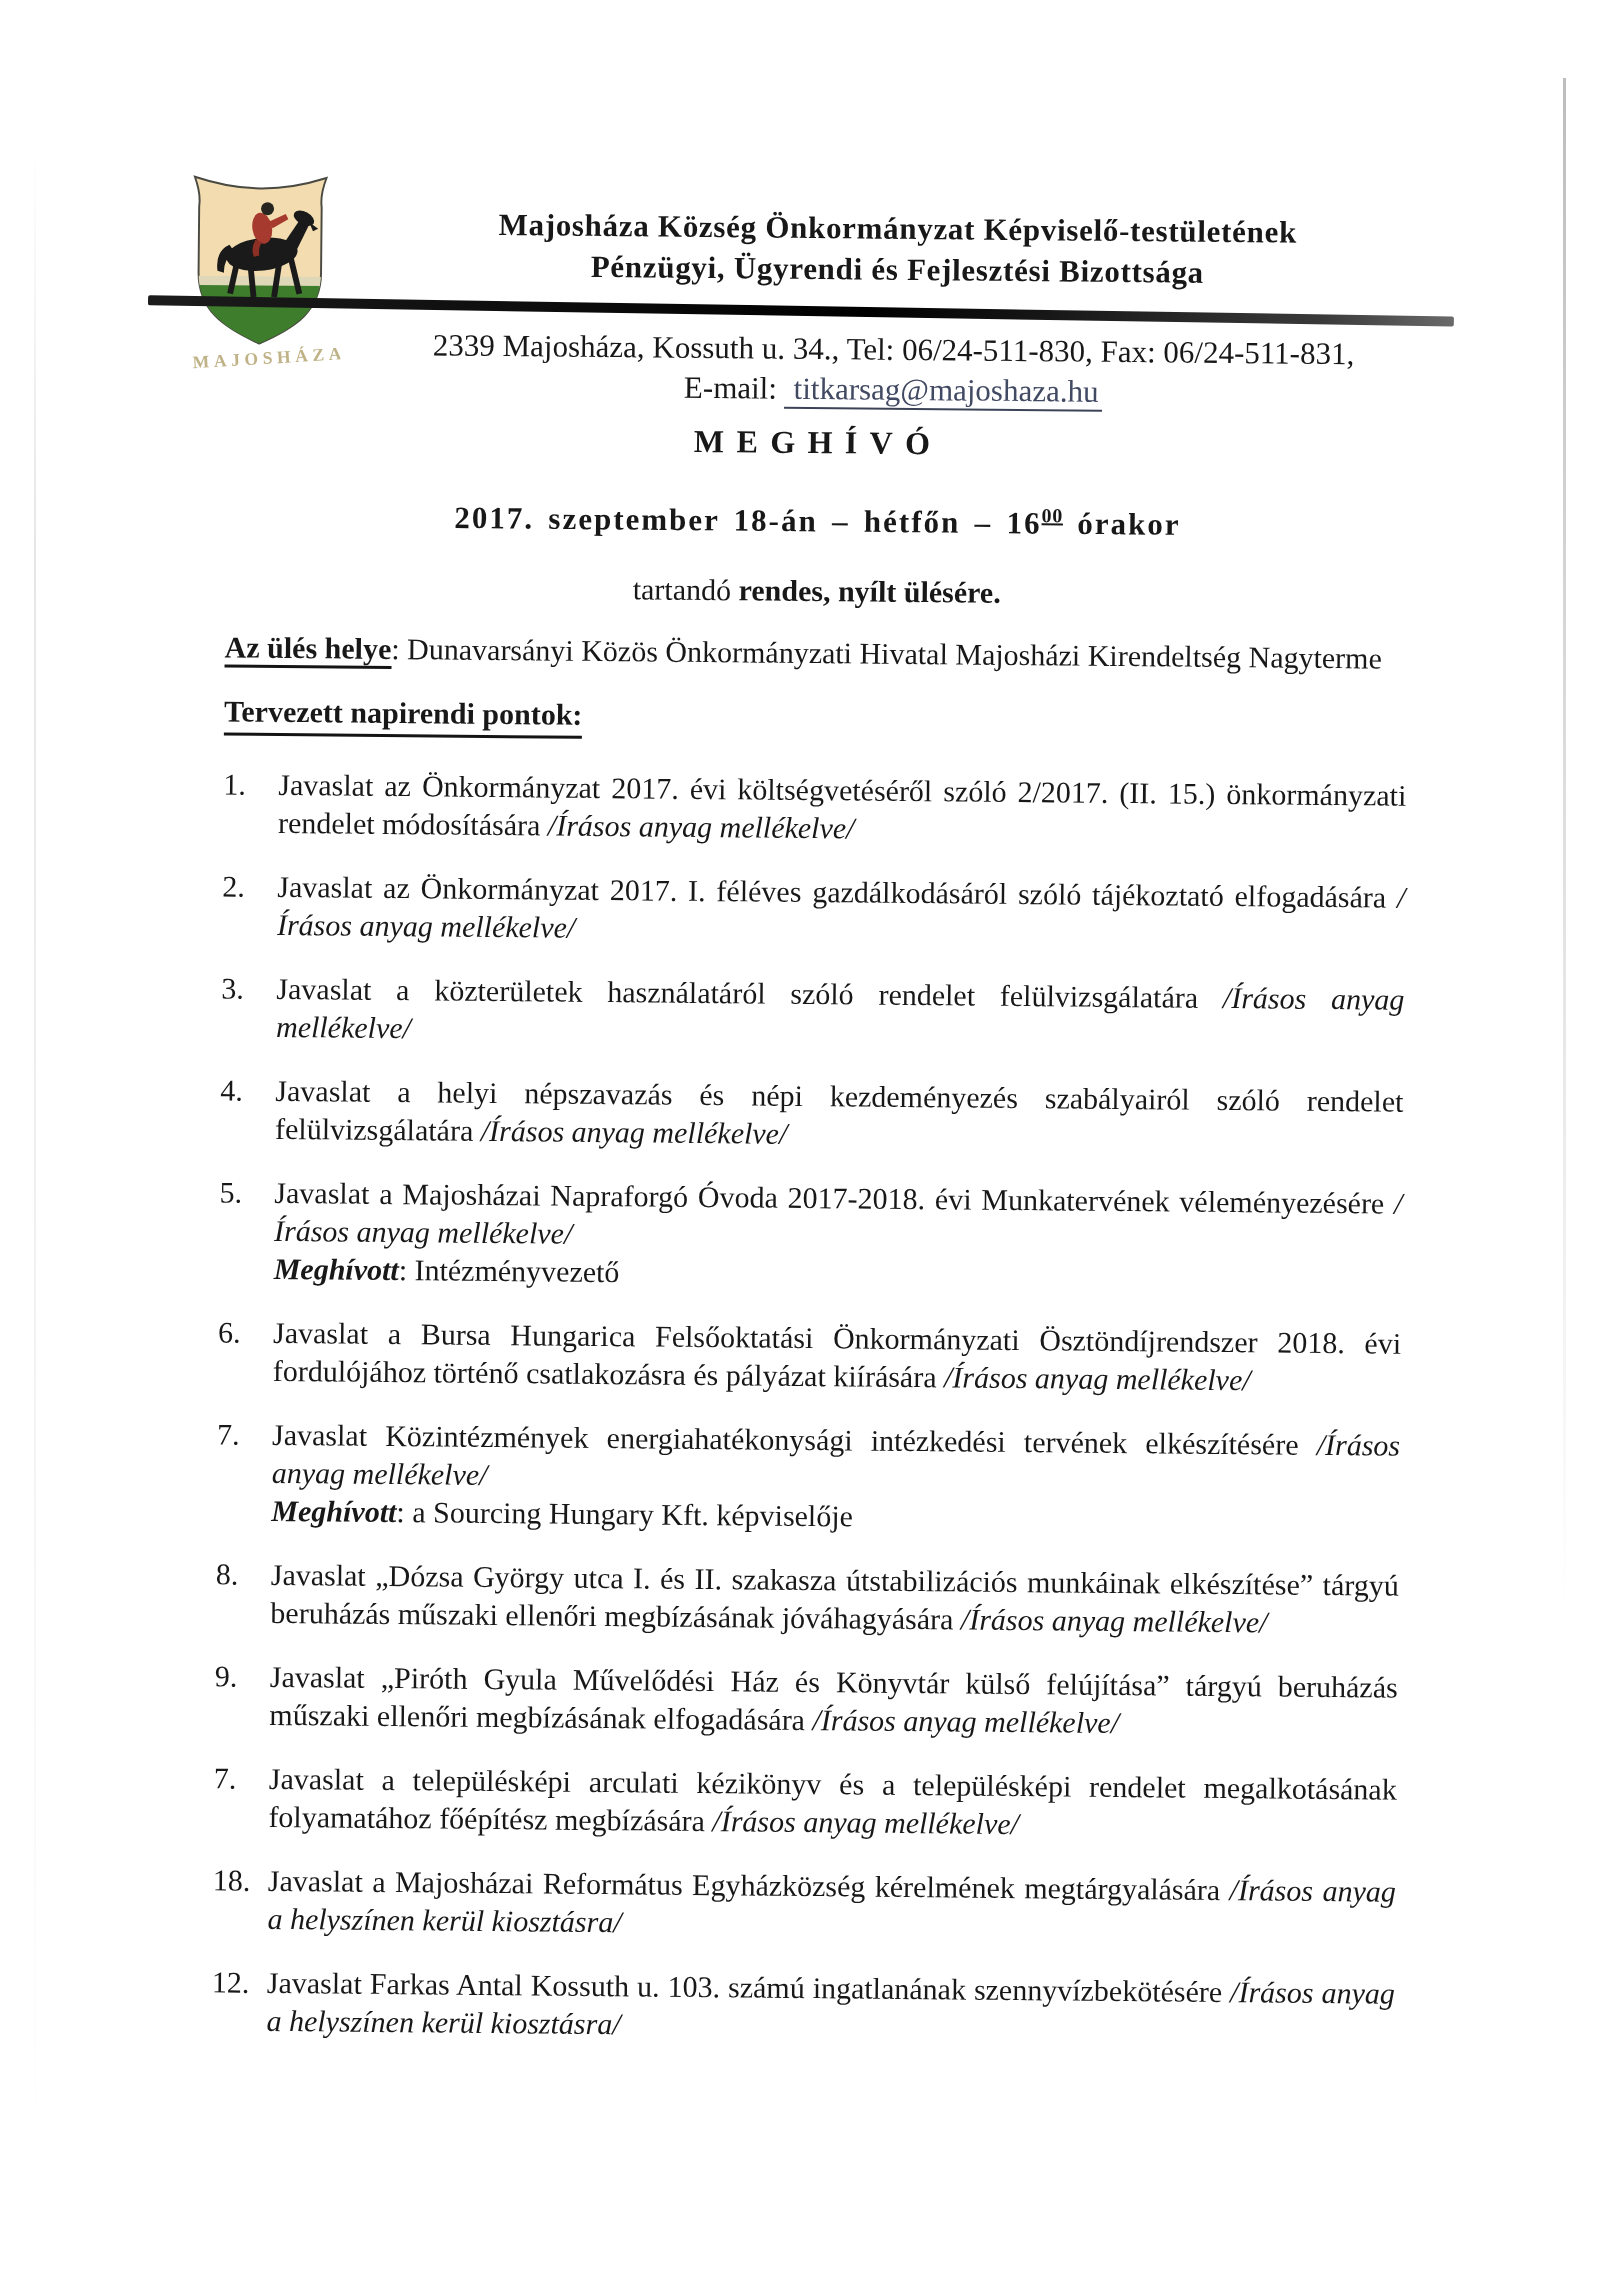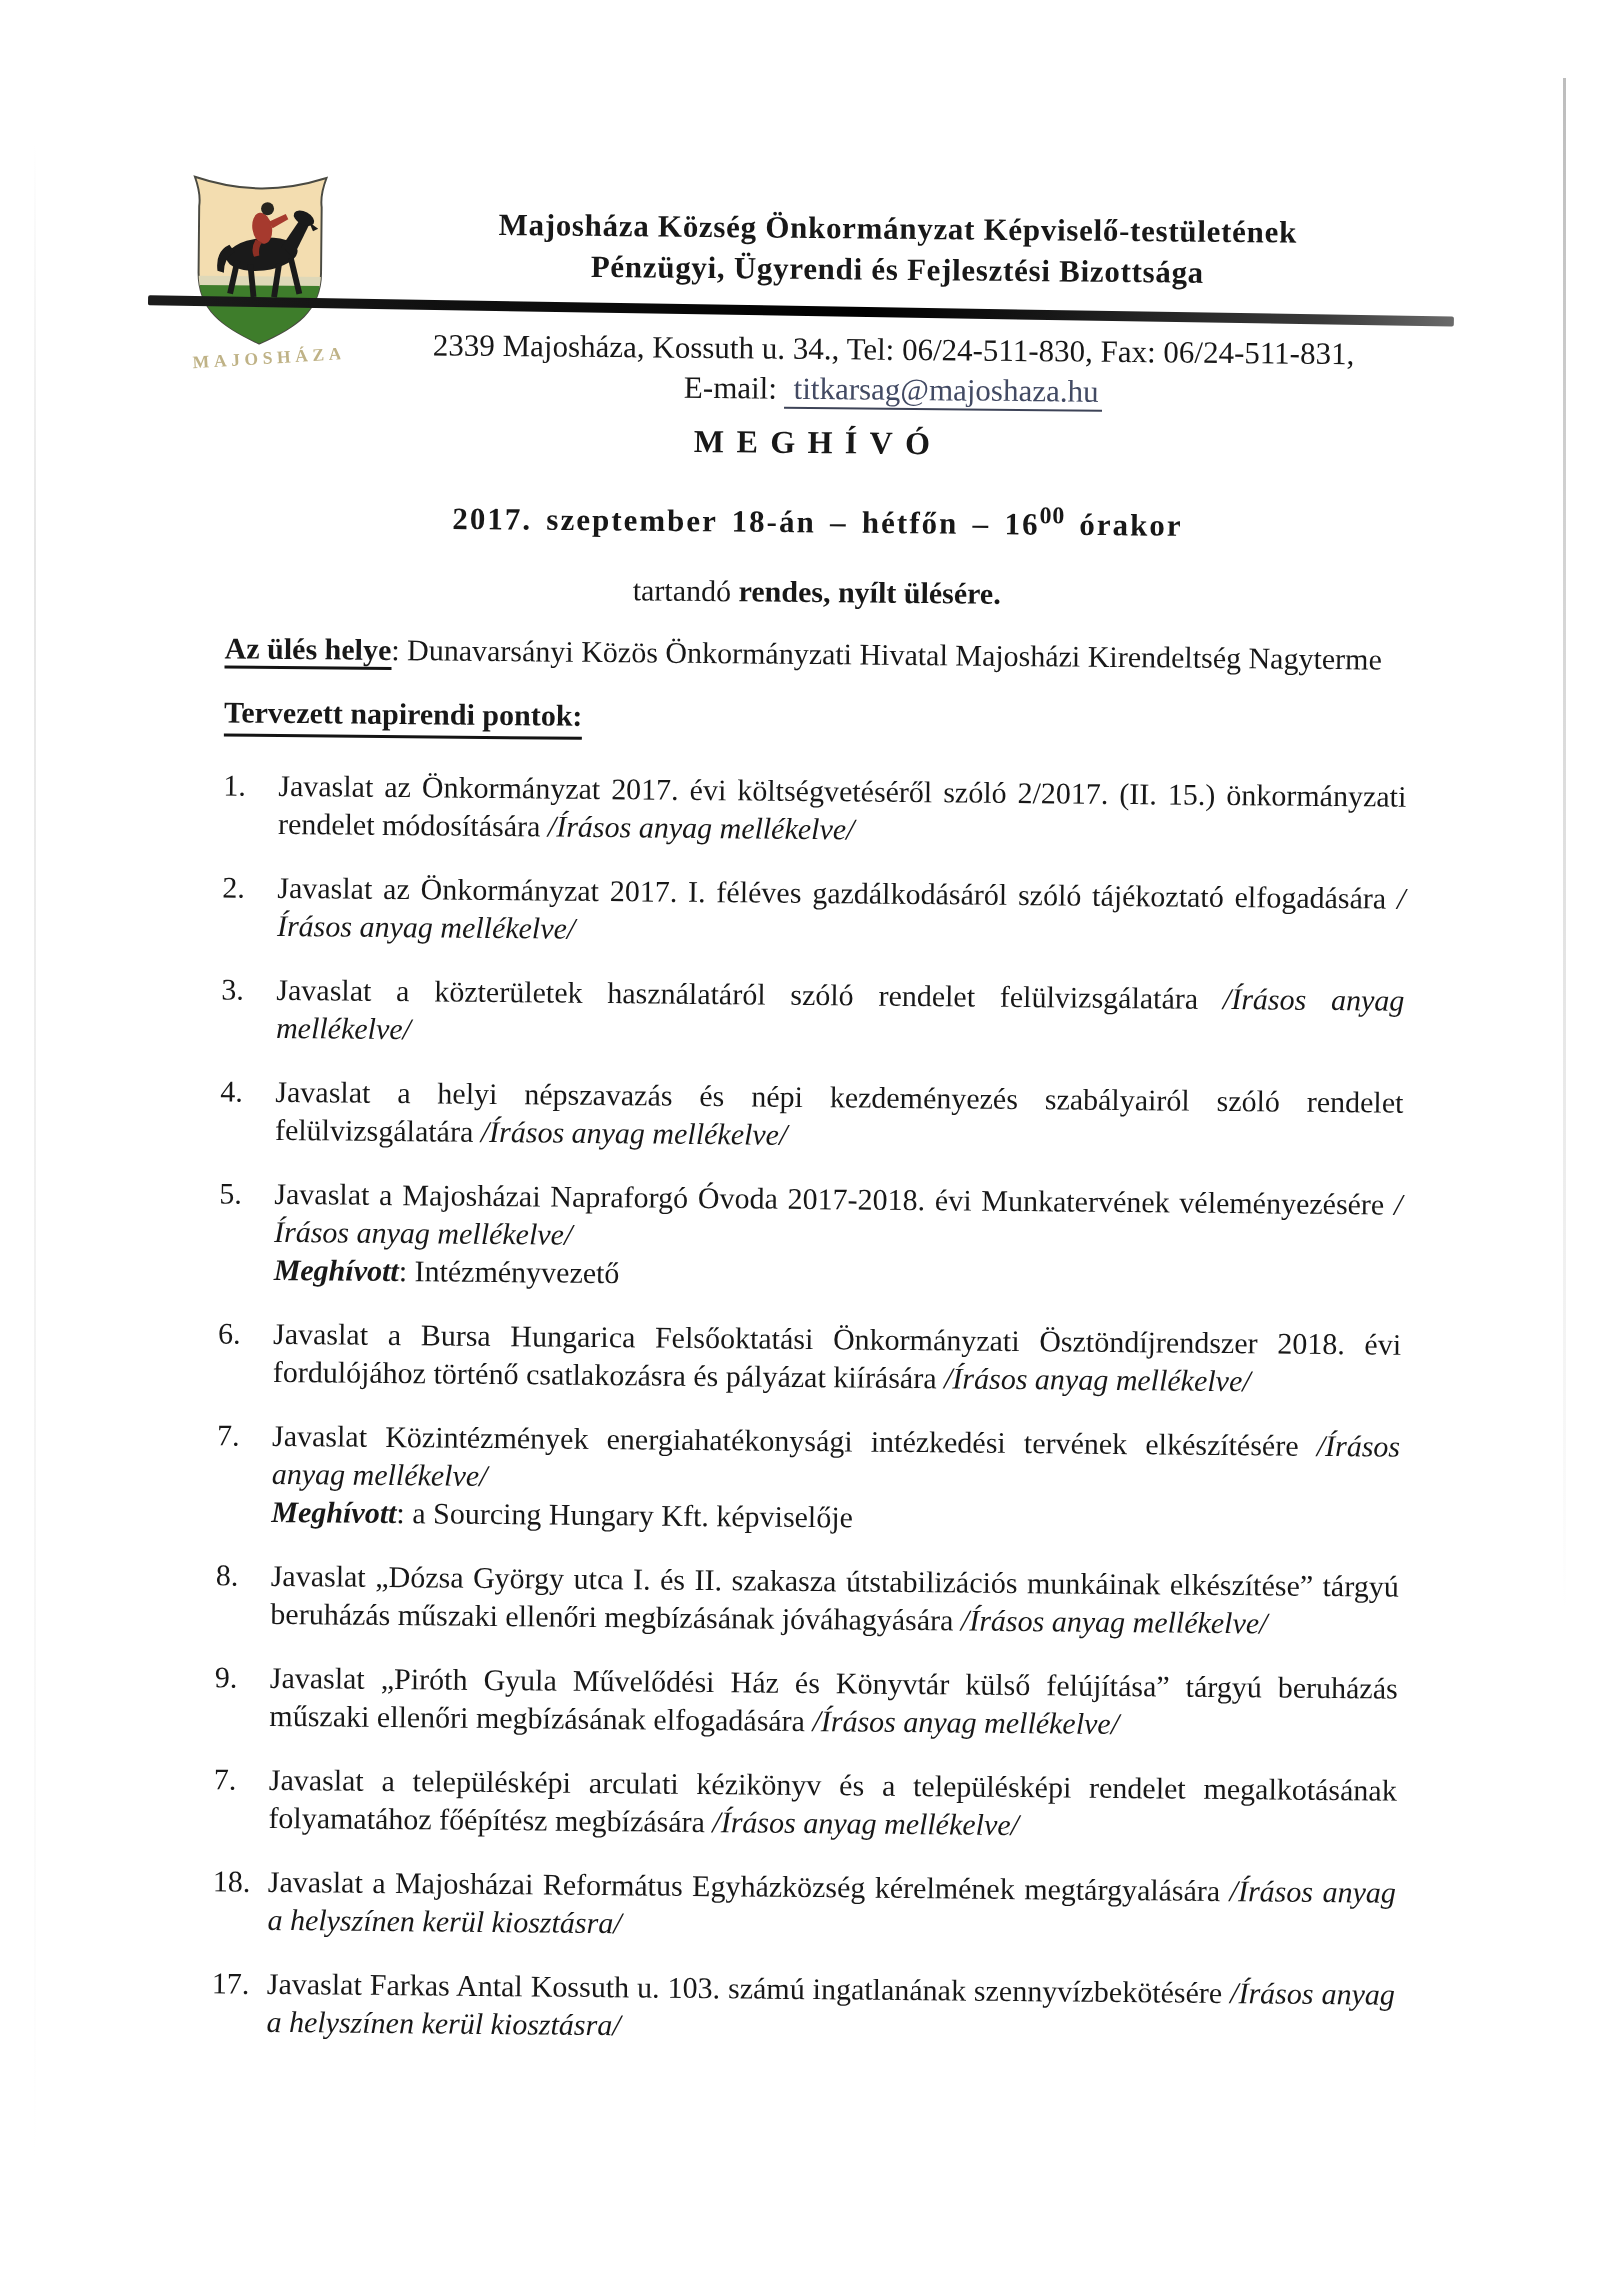--- a/index.html
+++ b/index.html
@@ -30,21 +30,21 @@
   .email-row{position:absolute;left:339px;top:369px;width:1108px;text-align:center;
        font-size:31px;line-height:39px;}
   .email-link{color:#424a63;border-bottom:2.6px solid #3d4357;padding:0 3.9px 1.3px 9px;
        text-decoration:none;cursor:pointer;}
 
   
   .main{position:absolute;left:227px;top:422px;width:1183px;}
   .t-meghivo{text-align:center;font-weight:bold;font-size:32px;letter-spacing:12.4px;line-height:40px;}
   .t-date{margin-top:31px;text-align:center;font-weight:bold;font-size:31px;
           letter-spacing:2px;word-spacing:4.6px;line-height:40px;}
-  .t-date sup{font-size:24px;vertical-align:super;letter-spacing:0.7px;}
+  .t-date sup{font-size:20px;vertical-align:super;letter-spacing:0.7px;text-decoration:underline;}
   .t-session{margin-top:31px;text-align:center;font-size:30px;line-height:38px;}
   .t-session .b{font-weight:bold;}
   .t-location{margin-top:23.5px;font-size:30px;line-height:38px;}
   .lab-u{font-weight:bold;border-bottom:3.3px solid #141414;padding-bottom:1.3px;}
   .t-agendahead{margin-top:26px;font-size:30px;line-height:38px;display:inline-block;
           font-weight:bold;border-bottom:3.3px solid #141414;padding-bottom:2px;}
   .list{margin-top:30px;}
   .item{display:flex;font-size:30px;line-height:38px;margin-bottom:26px;}
   .item .num{flex:0 0 55px;}
   .item .body{flex:1;text-align:justify;}
@@ -193,21 +193,21 @@
           <span class="num">7.</span>
           <span class="body"><span>Javaslat a településképi arculati kézikönyv és a településképi rendelet megalkotásának folyamatához főépítész megbízására </span><span class="it">/Írásos anyag mellékelve/</span></span>
         </div>
 
         <div class="item">
           <span class="num">18.</span>
           <span class="body"><span>Javaslat a Majosházai Református Egyházközség kérelmének megtárgyalására </span><span class="it">/Írásos anyag a helyszínen kerül kiosztásra/</span></span>
         </div>
 
         <div class="item">
-          <span class="num">17.</span>
+          <span class="num">12.</span>
           <span class="body"><span>Javaslat Farkas Antal Kossuth u. 103. számú ingatlanának szennyvízbekötésére </span><span class="it">/Írásos anyag a helyszínen kerül kiosztásra/</span></span>
         </div>
 
       </div>
     </div>
   </div>
 </div>
 
 
 </body></html>

